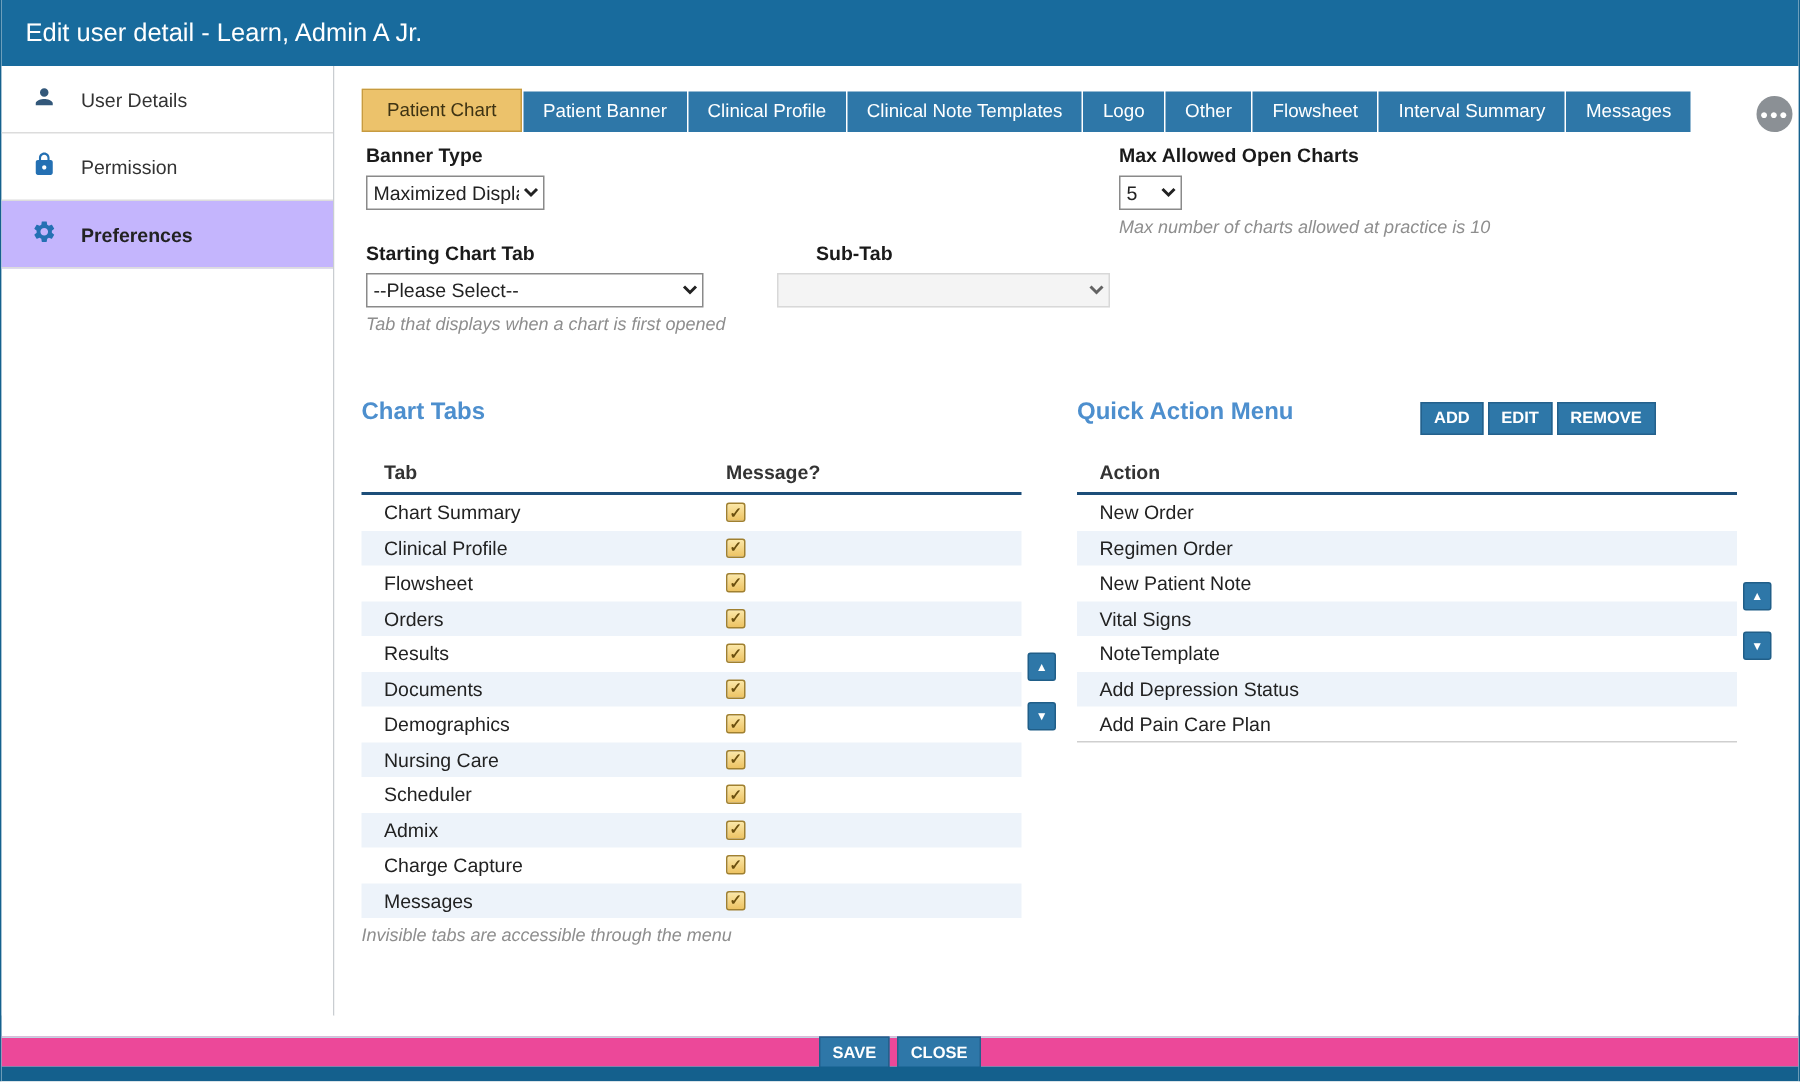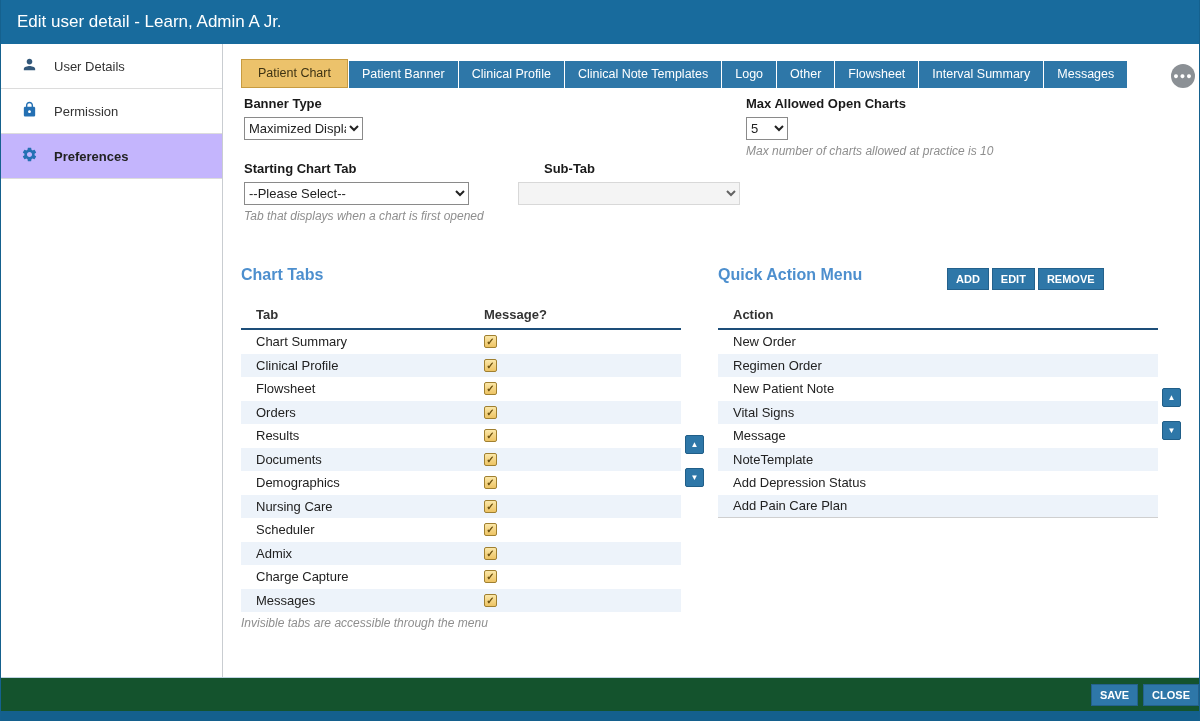--- a/index.html
+++ b/index.html
@@ -59,22 +59,22 @@
 
   .scrollbtn { position:absolute; width:19px; height:19px; background:#2E77A8; border:1px solid #205E88;
                border-radius:2px; color:#fff; font-size:8px; display:flex; align-items:center;
                justify-content:center; cursor:pointer; }
 
   .btnrow { position:absolute; display:flex; gap:3px; }
   .btn { background:#2E77A8; color:#fff; font-size:11px; font-weight:bold; border:1px solid #24618C;
          padding:4px 8px; cursor:pointer; font-family:inherit; }
 
   
-  .footer-bar { position:absolute; left:0; bottom:10px; width:100%; height:34px; background:#14532d;
-                border-top:1px solid #BFD4E3; display:flex; align-items:center; justify-content:flex-end; gap:5px; }
+  .footer-bar { position:absolute; left:0; bottom:10px; width:100%; height:20px; background:#ec4899;
+                border-top:1px solid #BFD4E3; display:flex; align-items:center; justify-content:center; gap:5px; }
   .footer-strip { position:absolute; left:0; bottom:0; width:100%; height:10px; background:#14608D; }
 </style>
 </head>
 <body>
 
 <div class="page">
 
   <div class="header">
     <span>Edit user detail - Learn, Admin A Jr.</span>
   </div>
@@ -237,23 +237,20 @@
             <div class="trow">
               <span>Regimen Order</span>
             </div>
             <div class="trow">
               <span>New Patient Note</span>
             </div>
             <div class="trow">
               <span>Vital Signs</span>
             </div>
             <div class="trow">
-              <span>Message</span>
-            </div>
-            <div class="trow">
               <span>NoteTemplate</span>
             </div>
             <div class="trow">
               <span>Add Depression Status</span>
             </div>
             <div class="trow">
               <span>Add Pain Care Plan</span>
             </div>
         </div>
       </div>

